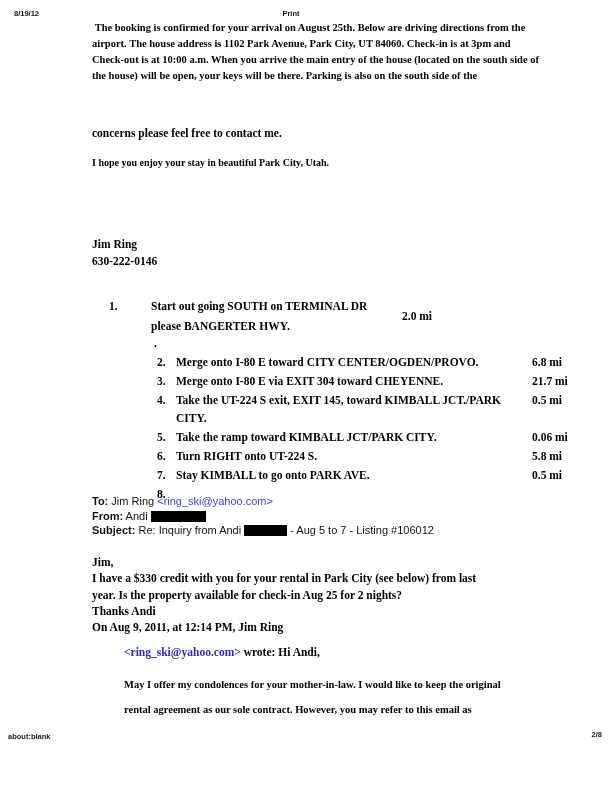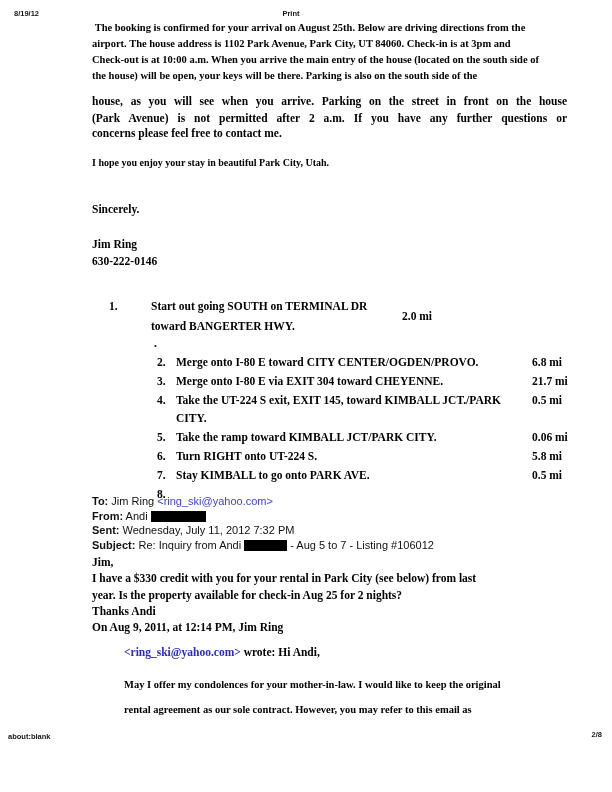--- a/index.html
+++ b/index.html
@@ -58,33 +58,30 @@
 
 <div class="page">
 
   <div class="meta hdr-date">8/19/12</div>
   <div class="meta hdr-title">Print</div>
 
   <div class="blk p1">&nbsp;The booking is confirmed for your arrival on August 25th. Below are driving directions from the
 airport. The house address is 1102 Park Avenue, Park City, UT 84060. Check-in is at 3pm and
 Check-out is at 10:00 a.m. When you arrive the main entry of the house (located on the south side of
 the house) will be open, your keys will be there. Parking is also on the south side of the</div>
-  <div class="blk p1j">house, as you will see when you arrive. Parking on the street in front on the house
-(Park Avenue) is not permitted after 2 a.m. If you have any further questions or</div>
   <div class="blk p1e">concerns please feel free to contact me.</div>
   <div class="blk hope">I hope you enjoy your stay in beautiful Park City, Utah.</div>
-  <div class="blk sinc">Sincerely.</div>
   <div class="blk sig">Jim Ring
 630-222-0146</div>
 
   <div class="blk dirs">
     <div class="dir-row1">
       <span class="num1">1.</span>
       <span class="txt1">Start out going SOUTH on TERMINAL DR
-toward BANGERTER HWY.</span>
+please BANGERTER HWY.</span>
       <span class="mi1">2.0 mi</span>
     </div>
     <div class="bullet">.</div>
 
     <div class="dir-row first">
       <span class="num">2.</span>
       <span class="txt">Merge onto I-80 E toward CITY CENTER/OGDEN/PROVO.</span>
       <span class="mi">6.8 mi</span>
     </div>
     <div class="dir-row">
@@ -120,23 +117,20 @@
   </div>
 
   <div class="blk ehdrs">
     <div>
       <span class="lbl">To:</span><span> Jim Ring </span><a class="elink" style="color:#4343c6">&lt;ring_ski@yahoo.com&gt;</a>
     </div>
     <div>
       <span class="lbl">From:</span><span> Andi</span><span class="redact w-from"></span>
     </div>
     <div>
-      <span class="lbl">Sent:</span><span> Wednesday, July 11, 2012 7:32 PM</span>
-    </div>
-    <div>
       <span class="lbl">Subject:</span><span> Re: Inquiry from Andi</span><span class="redact w-subj"></span><span>- Aug 5 to 7 - Listing #106012</span>
     </div>
   </div>
 
   <div class="blk msg">Jim,
 I have a $330 credit with you for your rental in Park City (see below) from last
 year. Is the property available for check-in Aug 25 for 2 nights?
 Thanks Andi
 On Aug 9, 2011, at 12:14 PM, Jim Ring</div>
 

